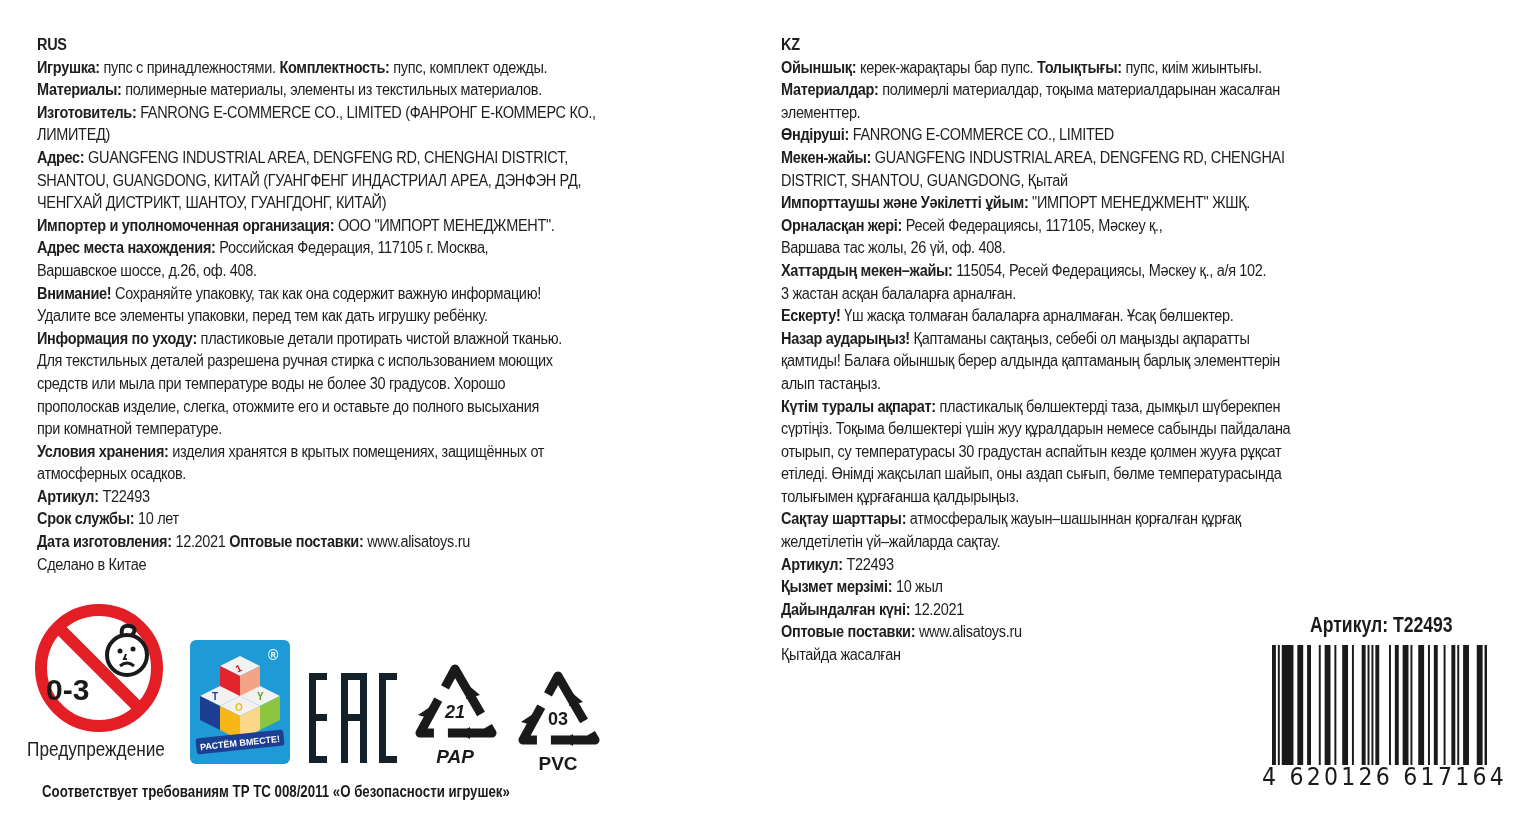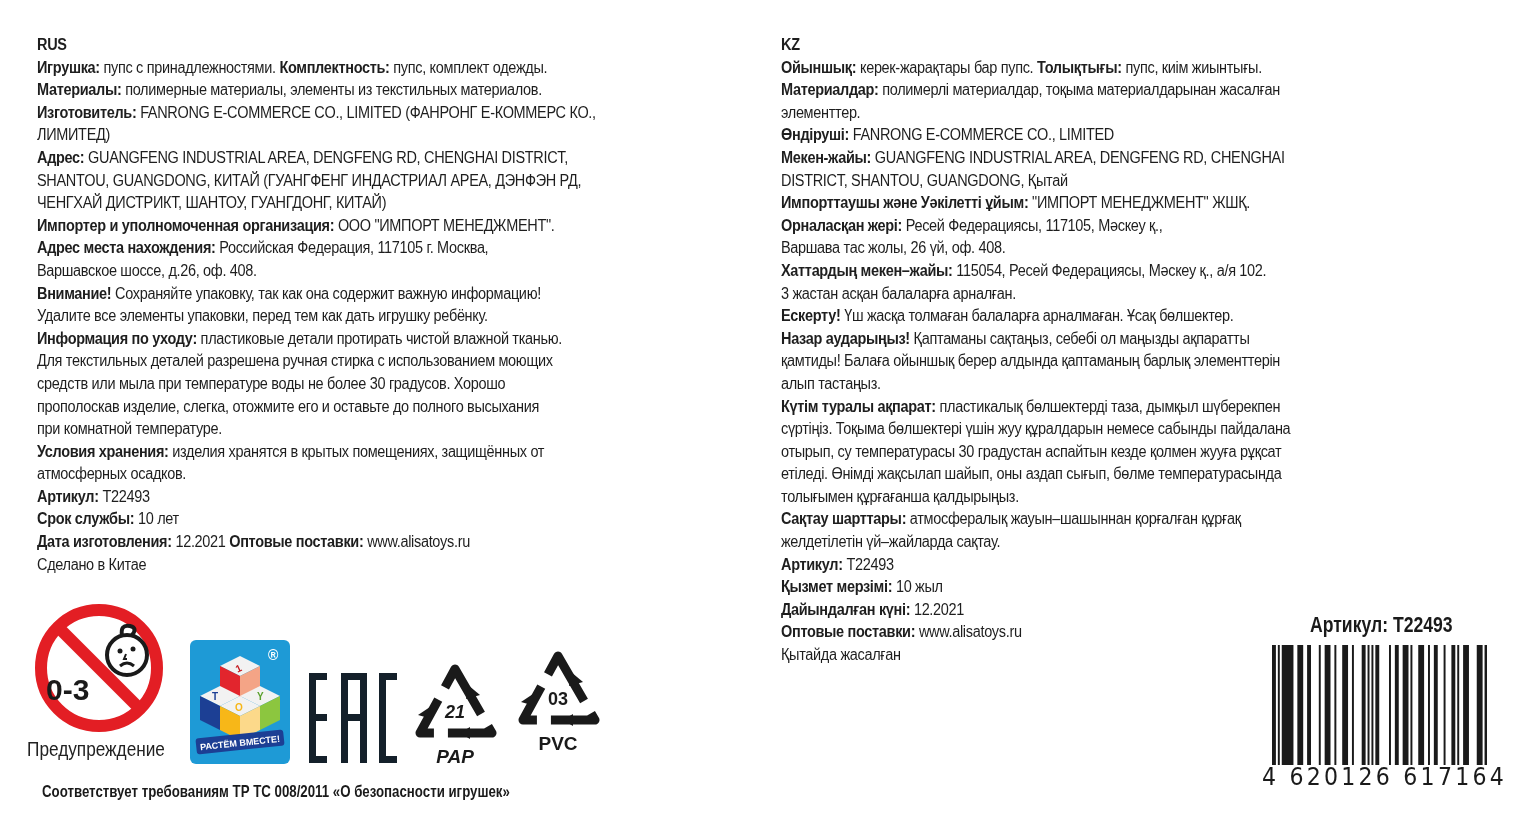--- a/index.html
+++ b/index.html
@@ -13,21 +13,21 @@
     .b { font-weight: bold; }
     .heading { font-weight: bold; }
 
     .icon-wrap { position: absolute; }
     .warn { left: 34px; top: 603px; width: 130px; height: 130px; text-align: center; }
     .warn-label { position: absolute; left: 27px; top: 737px; font-size: 21px;
                   transform: scaleX(0.82); transform-origin: 0 0; white-space: nowrap; color:#222; }
     .toy-logo { left: 190px; top: 640px; width: 100px; height: 124px; }
     .eac { left: 309px; top: 673px; width: 88px; height: 90px; }
     .rec1 { left: 410px; top: 663px; width: 90px; height: 106px; font-style: italic; }
-    .rec2 { left: 513px; top: 650px; width: 90px; height: 106px; }
+    .rec2 { left: 513px; top: 670px; width: 90px; height: 106px; }
     .compliance { position: absolute; left: 42px; top: 782px; font-size: 17px; font-weight: bold;
                   transform: scaleX(0.78); transform-origin: 0 0; white-space: nowrap; color:#1a1a1a; }
 
     .barcode-title { position: absolute; left: 1310px; top: 612px; font-size: 22px; font-weight: bold;
                      transform: scaleX(0.80); transform-origin: 0 0; white-space: nowrap; color:#1a1a1a; }
     .barcode { position: absolute; left: 1272px; top: 645px; width: 215px; height: 120px; }
     .barcode-digits { position: absolute; left: 1262px; top: 763px; font-size: 24px;
                       font-family: "DejaVu Sans", sans-serif; letter-spacing: 3.5px;
                       white-space: nowrap; color:#1a1a1a; transform: scaleX(0.92); transform-origin:0 0; }
   </style>

